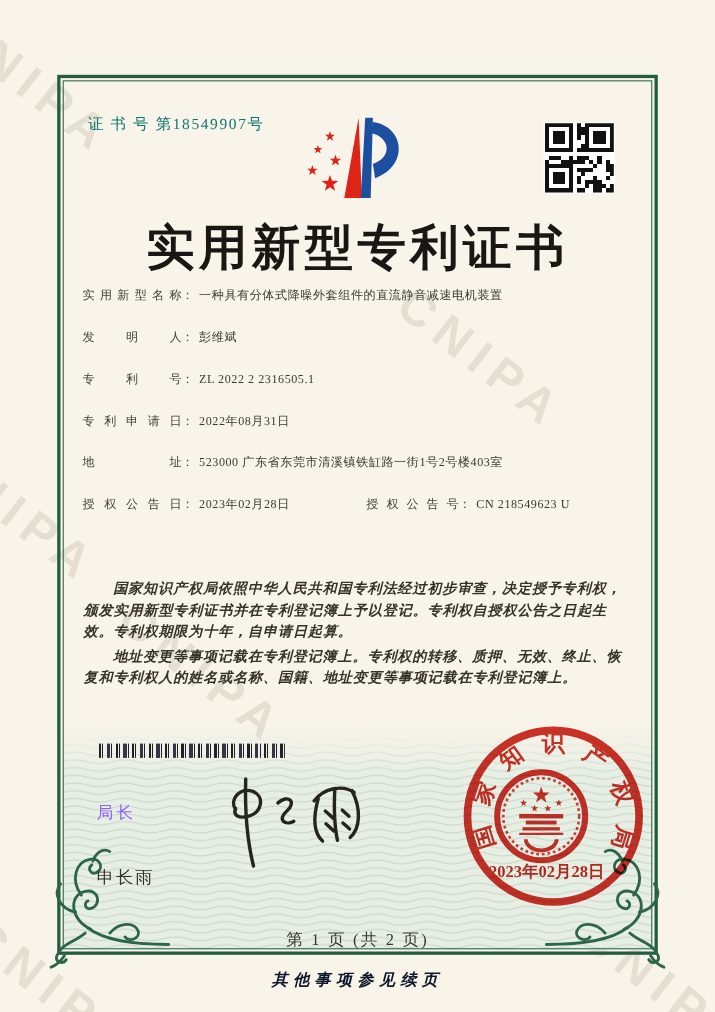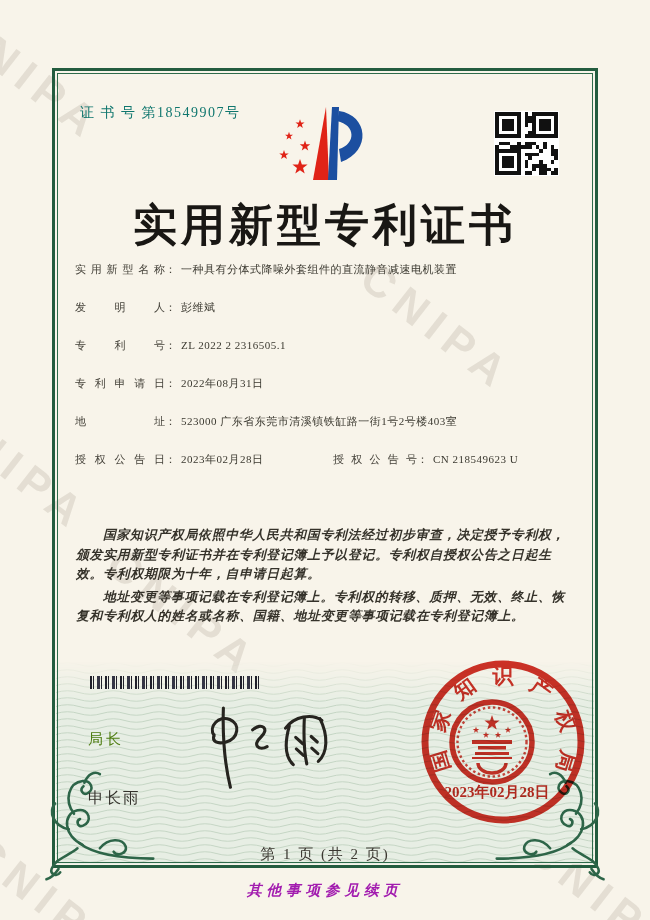--- a/index.html
+++ b/index.html
@@ -89,31 +89,31 @@
   
   .barcode{
     position:absolute;left:90px;top:676px;width:169px;height:13px;z-index:4;
     background:repeating-linear-gradient(90deg,
       #20202b 0 2px,rgba(0,0,0,0) 2px 3px,
       #20202b 3px 4px,rgba(0,0,0,0) 4px 7px,
       #343444 7px 10px,rgba(0,0,0,0) 10px 11px,
       #20202b 11px 12px,rgba(0,0,0,0) 12px 15px);
   }
   
-  .signer-title{position:absolute;left:88px;top:730px;font-size:15px;letter-spacing:3px;color:#4d7c0f;z-index:4;}
+  .signer-title{position:absolute;left:88px;top:730px;font-size:15px;letter-spacing:3px;color:#8b5cf6;z-index:4;}
   .signer-name{position:absolute;left:88px;top:760px;font-size:15.5px;letter-spacing:2px;color:#33312b;z-index:4;margin-top:28px;}
   .signature{position:absolute;left:188px;top:700px;width:162px;height:92px;z-index:4;transform:rotate(-3deg);}
   
   .seal{position:absolute;left:417px;top:656px;width:172px;height:172px;z-index:5;mix-blend-mode:multiply;opacity:0.93;}
   .seal text{font-family:"Liberation Serif","DejaVu Serif",serif;}
   
   .page-info{position:absolute;left:0;right:0;top:845px;text-align:center;font-size:15px;letter-spacing:2px;color:#3b3831;z-index:4;}
   .foot-note{
     position:absolute;left:0;right:0;top:881px;text-align:center;
-    font-size:14.5px;font-style:italic;font-weight:600;letter-spacing:5px;color:#a21caf;z-index:4;
+    font-size:14.5px;font-style:italic;font-weight:600;letter-spacing:5px;color:#0f172a;z-index:4;
   }
   .hidden-defs{position:absolute;width:0;height:0;overflow:hidden;}
 </style>
 </head>
 <body>
 
 <svg class="hidden-defs" aria-hidden="true">
   <defs>
     <path id="starp" d="M0,-10 L2.35,-3.24 L9.51,-3.09 L3.8,1.24 L5.88,8.09 L0,4 L-5.88,8.09 L-3.8,1.24 L-9.51,-3.09 L-2.35,-3.24 Z"></path>
     <symbol id="flourish" viewBox="0 0 130 130">

